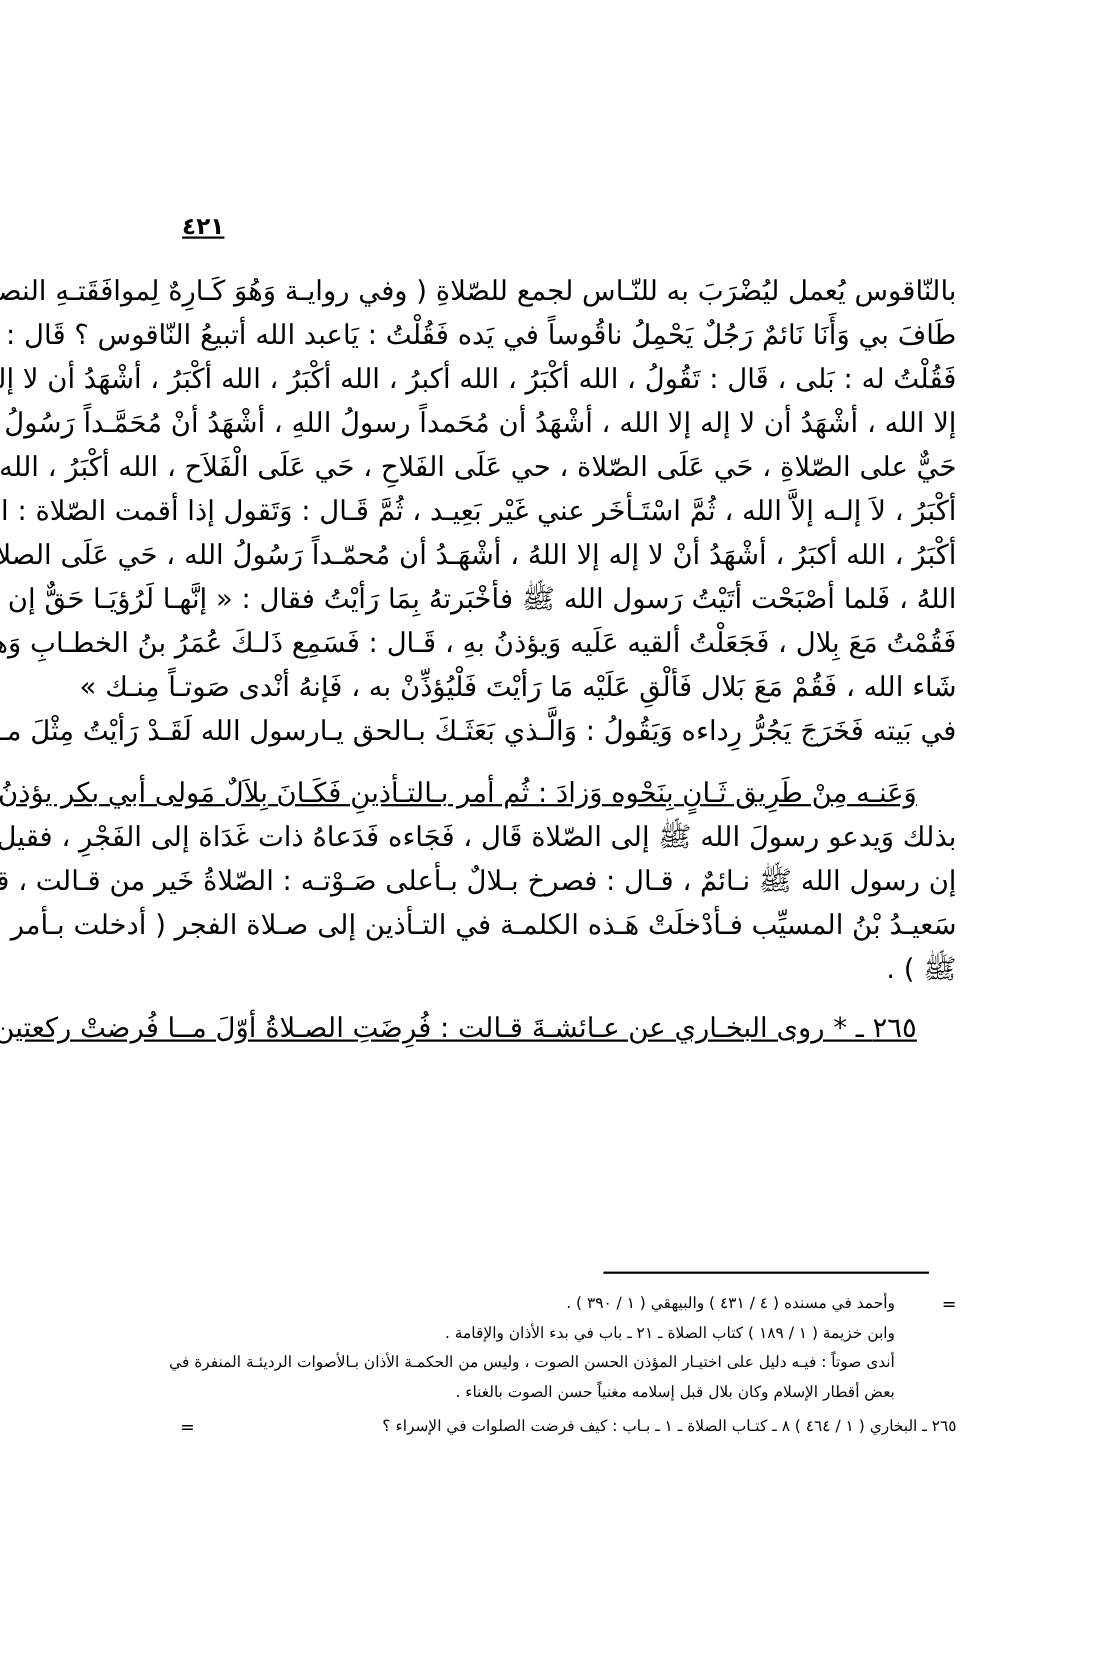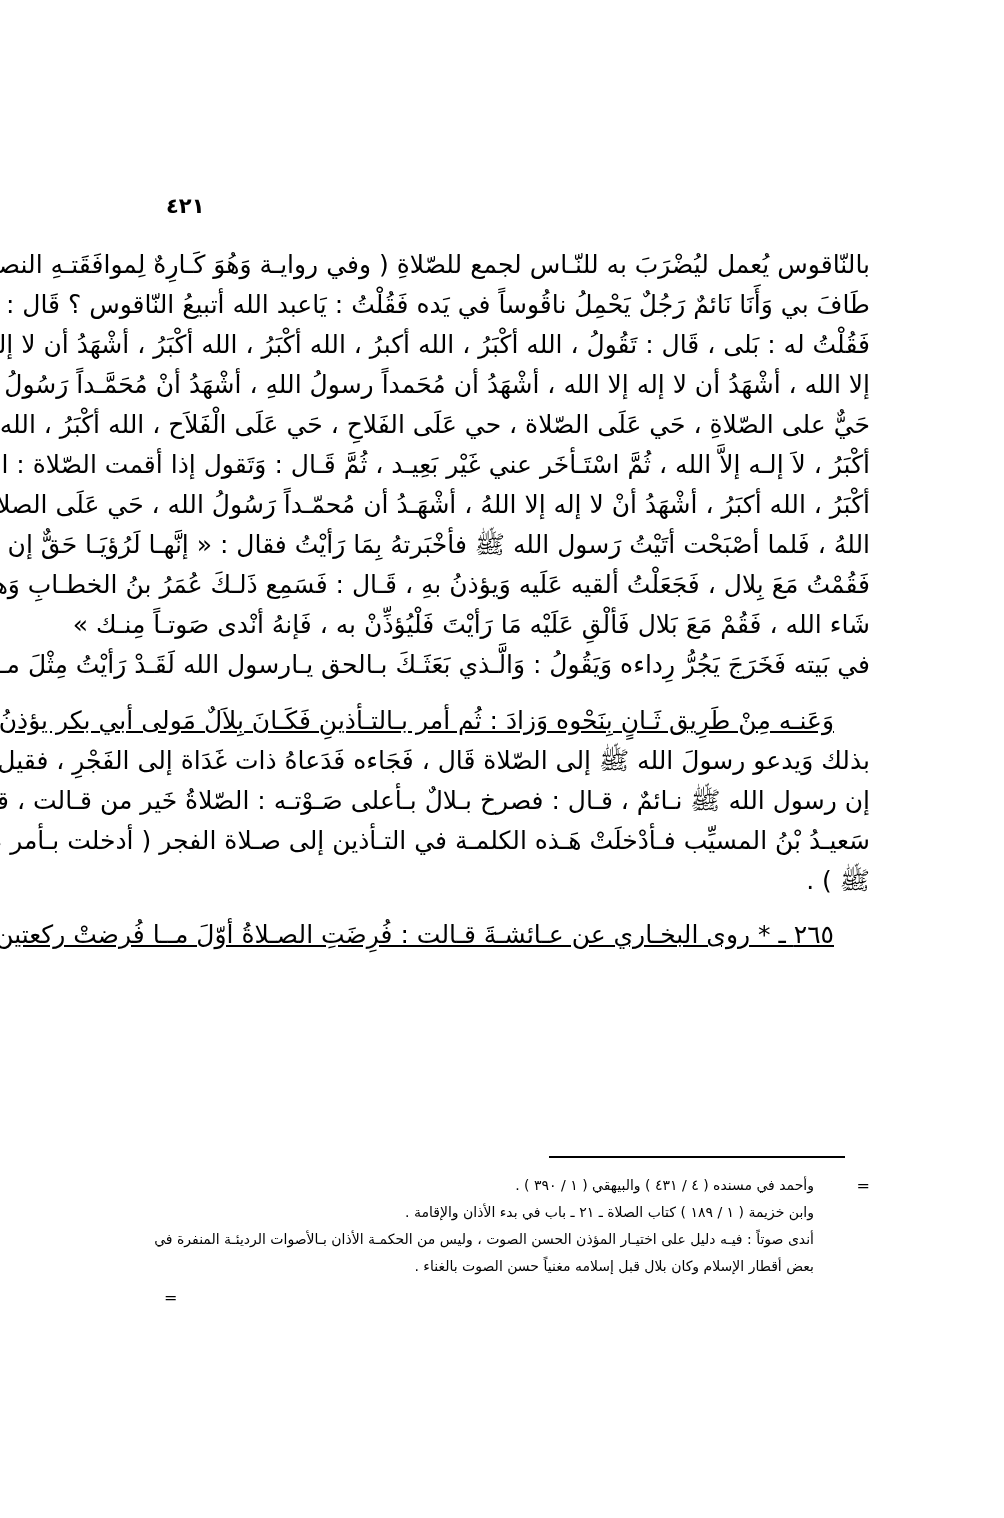--- a/index.html
+++ b/index.html
@@ -22,20 +22,21 @@
       height: 1518px;
     }
     .page-number {
       position: absolute;
       left: 166px;
       top: 196px;
       font-size: 21px;
       font-weight: bold;
       direction: rtl;
       line-height: 1;
+      text-decoration: underline;
     }
     .body-text {
       position: absolute;
       left: 164px;
       top: 245px;
       width: 706px;
       direction: rtl;
       text-align: justify;
       text-align-last: right;
     }
@@ -146,17 +147,18 @@
 
   <div class="footnotes">
     <span class="fn-line">
       <span class="continuation-mark cont-right">=</span>
       <span>وأحمد في مسنده ( ٤ / ٤٣١ ) والبيهقي ( ١ / ٣٩٠ ) .</span>
     </span>
     <span class="fn-line">وابن خزيمة ( ١ / ١٨٩ ) كتاب الصلاة ـ ٢١ ـ باب في بدء الأذان والإقامة .</span>
     <span class="fn-line justify">أندى صوتاً : فيـه دليل على اختيـار المؤذن الحسن الصوت ، وليس من الحكمـة الأذان بـالأصوات الرديئـة المنفرة في</span>
     <span class="fn-line">بعض أقطار الإسلام وكان بلال قبل إسلامه مغنياً حسن الصوت بالغناء .</span>
     <span class="fn-line last-entry">
+      <span>٢٦٥ ـ البخاري ( ١ / ٤٦٤ ) ٨ ـ كتـاب الصلاة ـ ١ ـ بـاب : كيف فرضت الصلوات في الإسراء ؟</span>
       <span class="continuation-mark cont-left">=</span>
     </span>
   </div>
 
 </div>
 
 </body></html>

